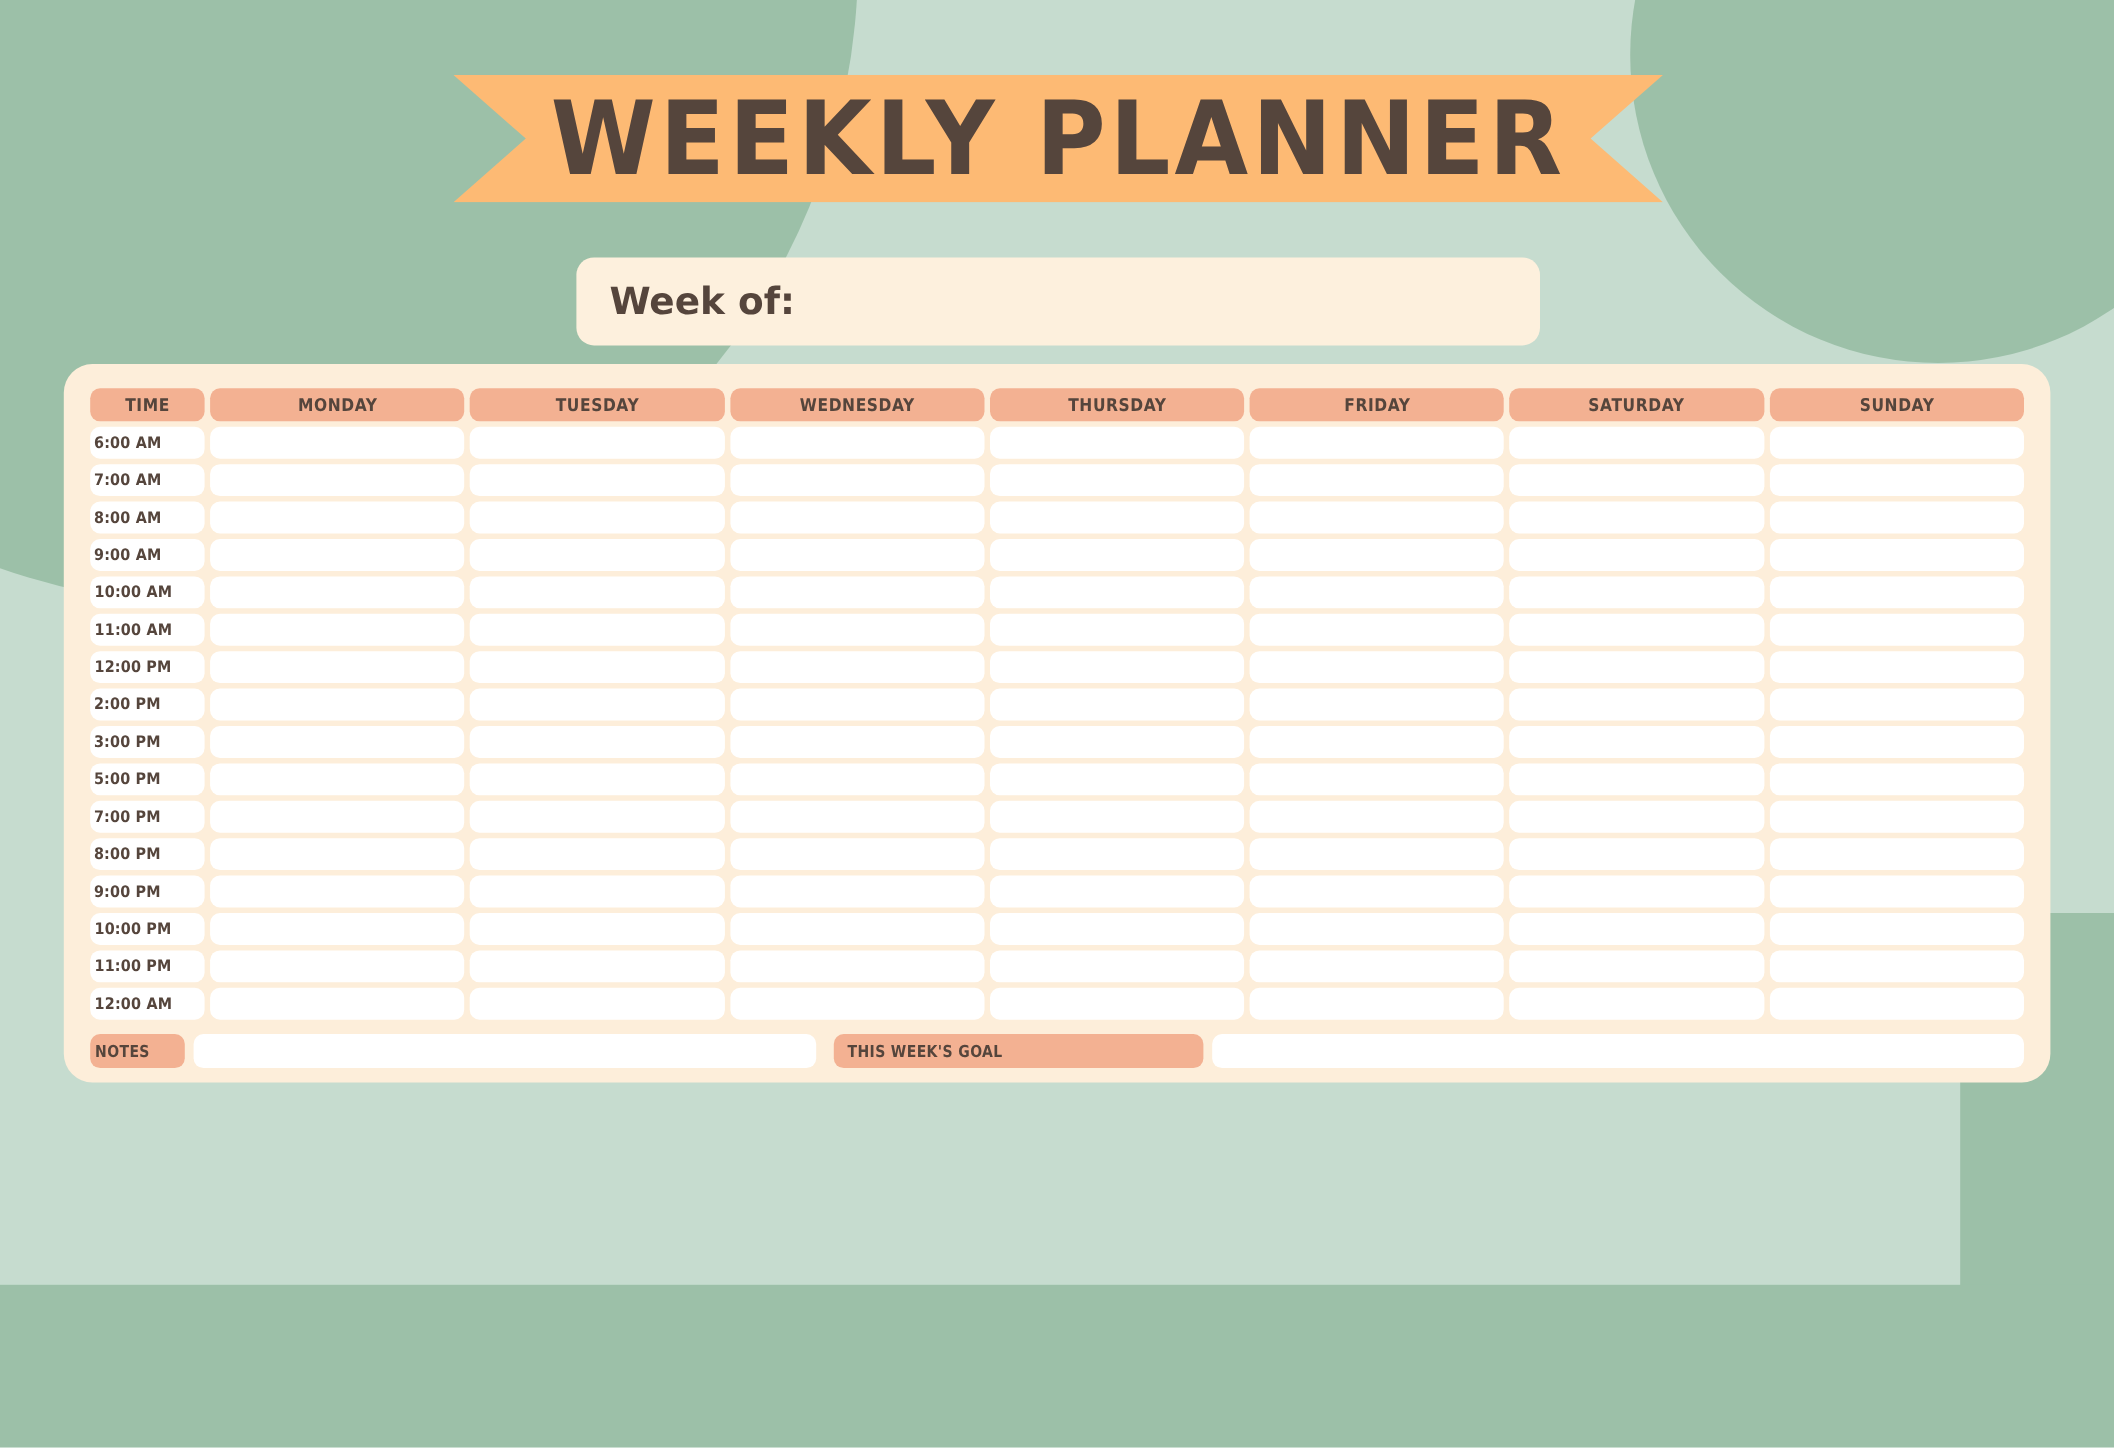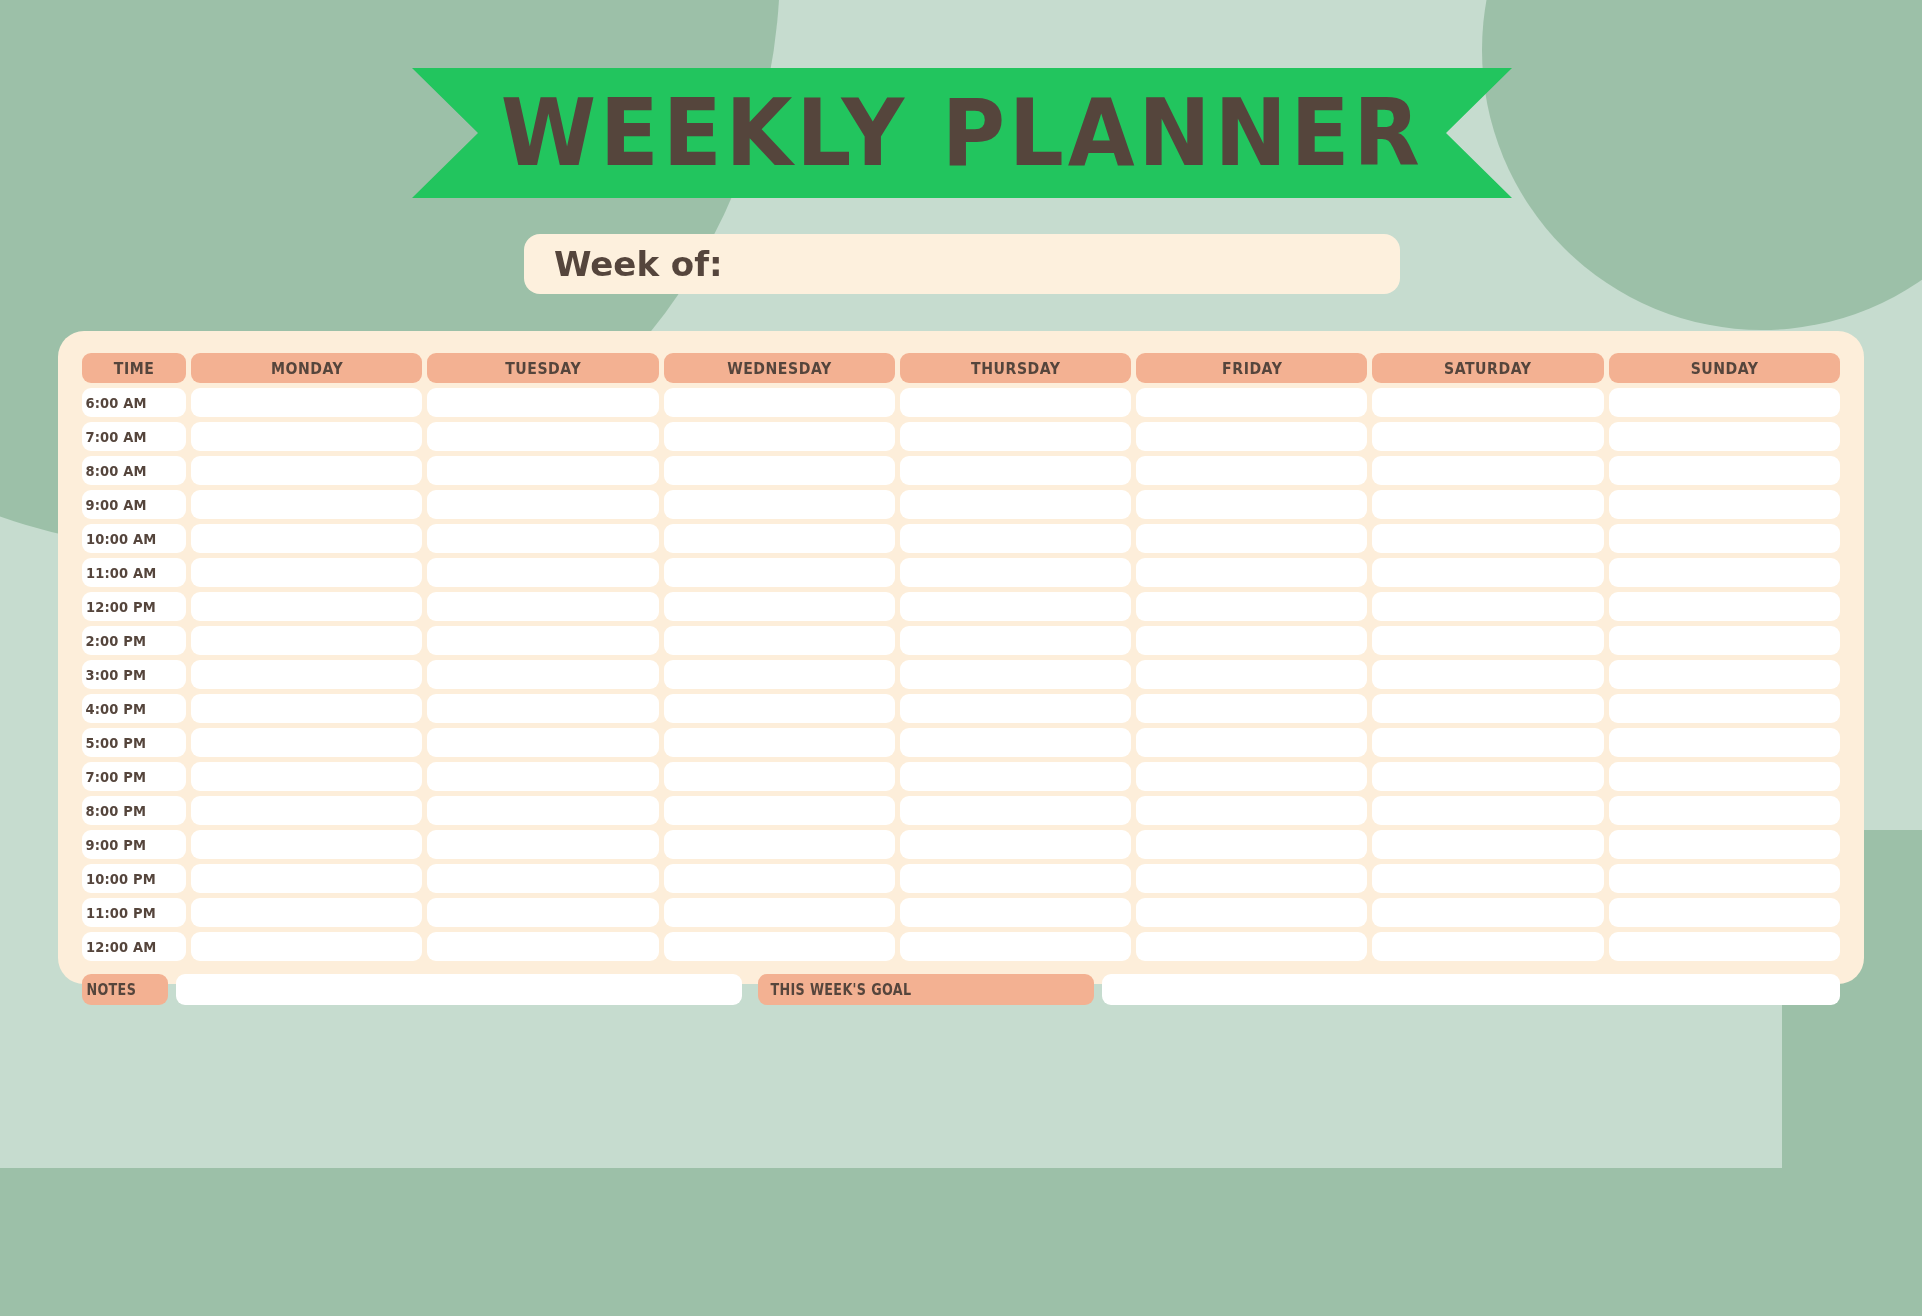--- a/index.html
+++ b/index.html
@@ -55,22 +55,22 @@
     height: 350px;
     background: #9cc0a8;
   }
 
   
   #banner {
     position: absolute;
     left: 412px;
     top: 68px;
     width: 1100px;
-    height: 130px;
-    background: #22c55e;
+    height: 116px;
+    background: #fdba74;
     -webkit-clip-path: polygon(0 0, 100% 0, 100% 100%, 0 100%, 6% 50%);
     clip-path: polygon(0 0, 6% 50%, 0 100%, 100% 100%, 94% 50%, 100% 0);
     display: flex;
     align-items: center;
     justify-content: center;
   }
 
   #banner-title {
     color: #55453c;
     font-family: "DejaVu Sans", sans-serif;
@@ -81,21 +81,21 @@
     line-height: 1;
     white-space: nowrap;
   }
 
   
   #week-of-field {
     position: absolute;
     left: 524px;
     top: 234px;
     width: 876px;
-    height: 60px;
+    height: 80px;
     background: #fdf0dd;
     border-radius: 16px;
     display: flex;
     align-items: center;
   }
 
   #week-of-label {
     margin-left: 30px;
     color: #55453c;
     font-family: "DejaVu Sans", sans-serif;
@@ -384,32 +384,20 @@
           <div class="cell-day"></div>
           <div class="cell-day"></div>
           <div class="cell-day"></div>
           <div class="cell-day"></div>
           <div class="cell-day"></div>
           <div class="cell-day"></div>
           <div class="cell-day"></div>
         </div>
         <div class="grid-row body-row">
           <div class="cell-time">
-            <span class="time-label">4:00 PM</span>
-          </div>
-          <div class="cell-day"></div>
-          <div class="cell-day"></div>
-          <div class="cell-day"></div>
-          <div class="cell-day"></div>
-          <div class="cell-day"></div>
-          <div class="cell-day"></div>
-          <div class="cell-day"></div>
-        </div>
-        <div class="grid-row body-row">
-          <div class="cell-time">
             <span class="time-label">5:00 PM</span>
           </div>
           <div class="cell-day"></div>
           <div class="cell-day"></div>
           <div class="cell-day"></div>
           <div class="cell-day"></div>
           <div class="cell-day"></div>
           <div class="cell-day"></div>
           <div class="cell-day"></div>
         </div>

